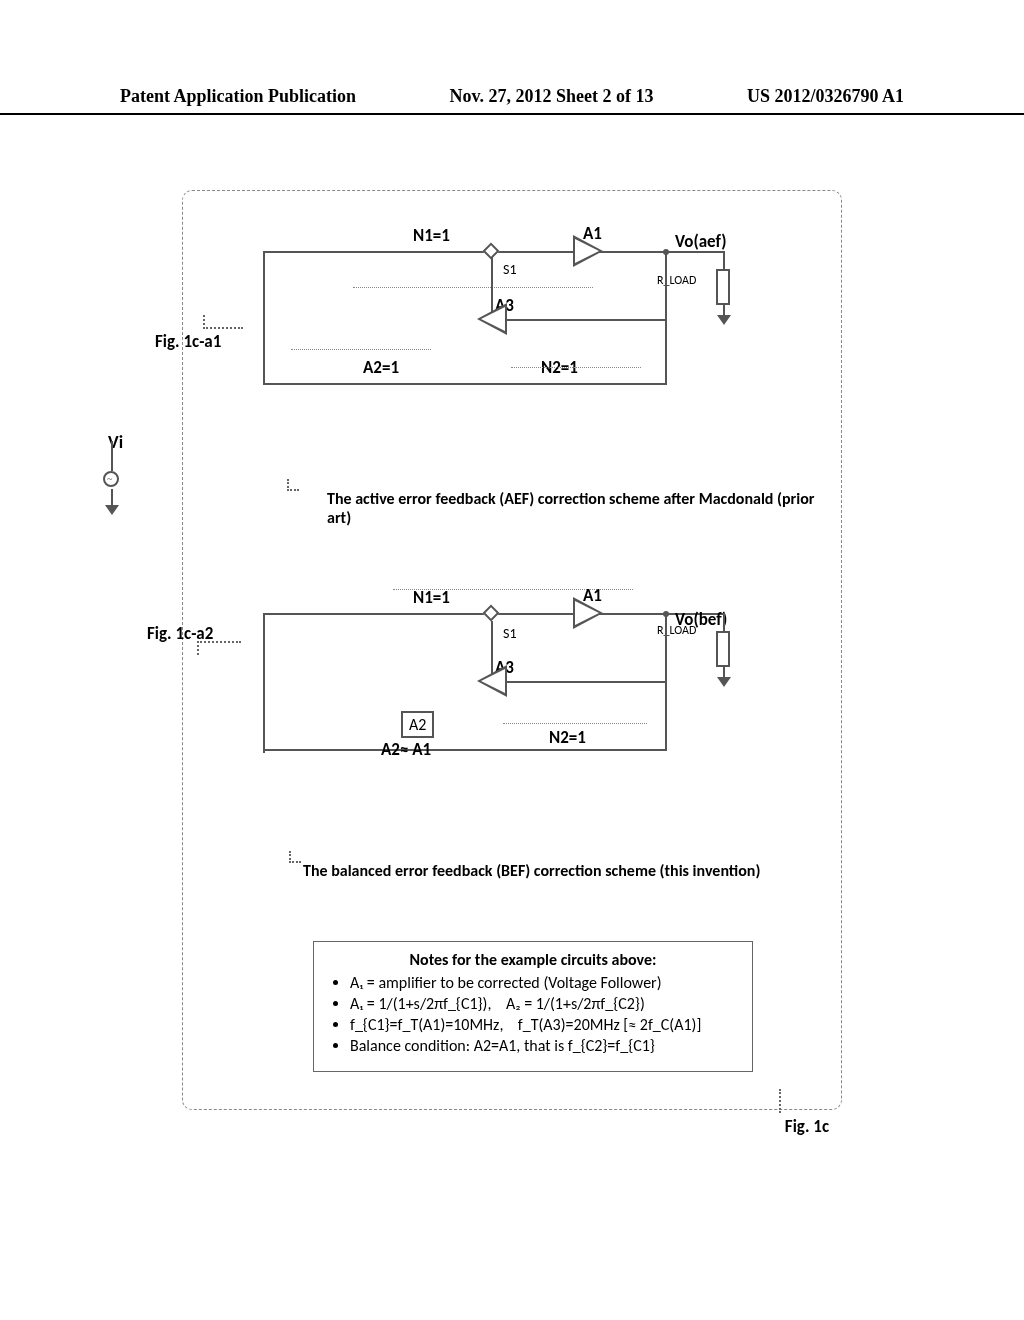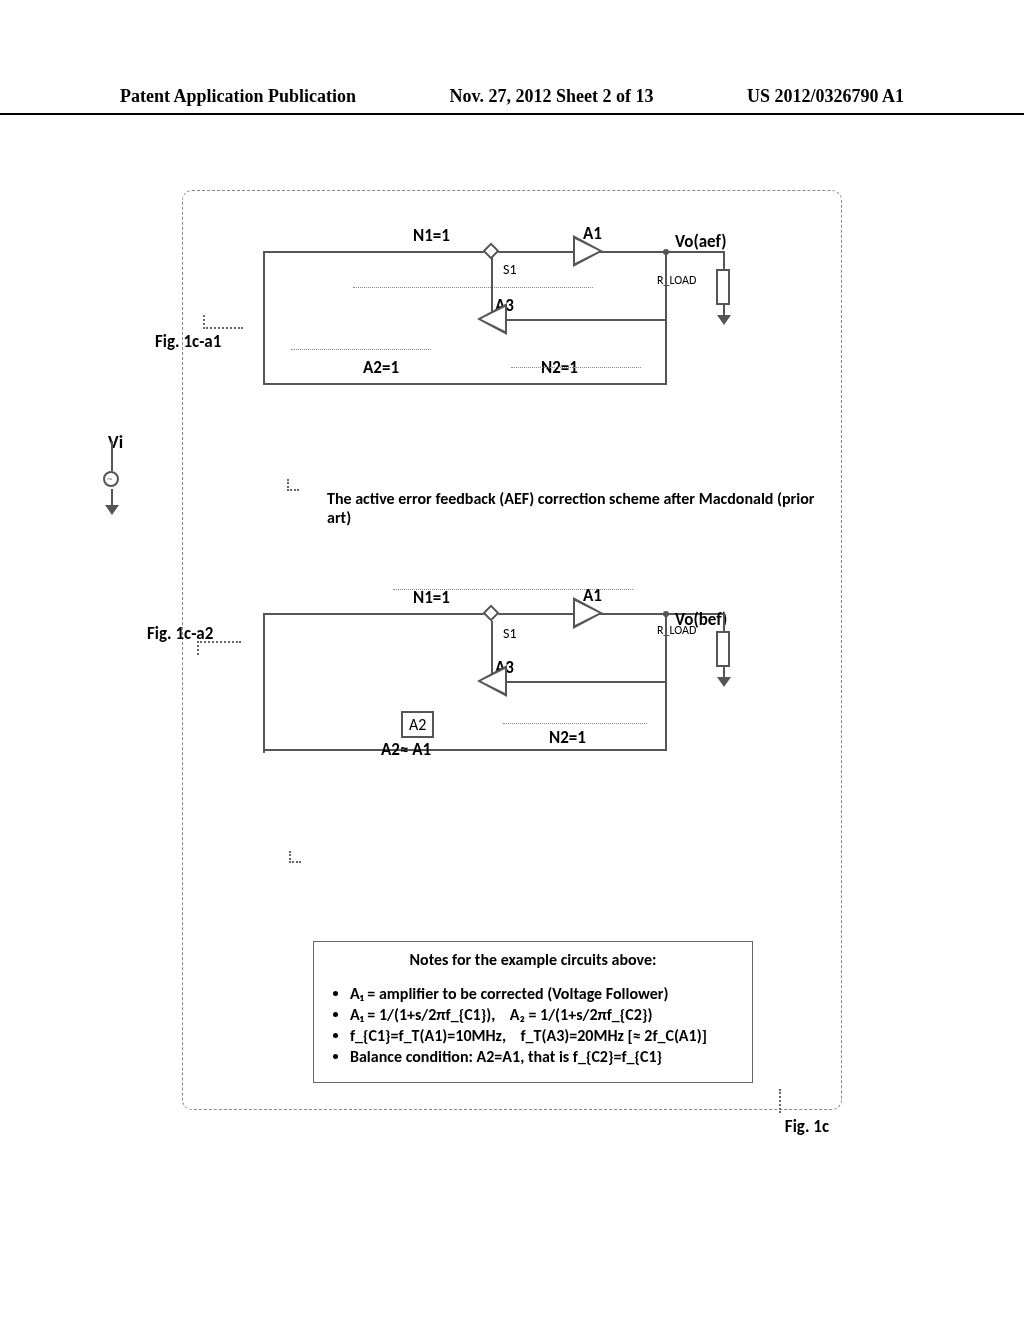--- a/index.html
+++ b/index.html
@@ -151,23 +151,23 @@
   .vi-label {
     position: absolute;
     left: -75px;
     font-size: 18px; font-weight: bold;
     font-family: Calibri, Arial, sans-serif;
   }
   .src-out {
     position: absolute;
   }
 
-  .notes-block .title { text-align: center; font-weight: bold; margin-bottom: 15px; }
+  .notes-block .title { text-align: center; font-weight: bold; margin-bottom: 4px; }
   .notes-block ul { list-style: disc; padding-left: 22px; }
-  .notes-block li { margin: 2px 0; font-weight: bold; }
+  .notes-block li { margin: 2px 0; }
 
   .fig-main-label {
     position: absolute;
     bottom: -28px; right: 12px;
     font-family: Calibri, Arial, sans-serif;
     font-size: 17px; font-weight: bold;
   }
   .fig-main-lead {
     position: absolute;
     bottom: -4px; right: 60px;
@@ -279,20 +279,21 @@
 
     <div class="vline" style="top:100px; left:402px; height:70px;"></div>
     <div class="hline" style="top:168px; left:0; width:404px;"></div>
 
     <div class="a2box" style="top:130px; left:138px;">A2</div>
     <div class="lbl bold" style="top:158px; left:118px;">A2≈ A1</div>
     <div class="lbl bold" style="top:146px; left:286px;">N2=1</div>
     <div class="dott" style="top:142px; left:240px; width:144px;"></div>
 
 
+    <div class="caption" style="top:280px; left:40px;">The balanced error feedback (BEF) correction scheme (this invention)</div>
     <div class="arrow-lead" style="top:270px; left:26px; width:12px; height:12px;"></div>
   </div>
 
   <div class="notes-block">
     <div class="title">Notes for the example circuits above:</div>
     <ul>
       <li>A₁ = amplifier to be corrected (Voltage Follower)</li>
       <li>A₁ = 1/(1+s/2πf_{C1}),&nbsp;&nbsp;&nbsp;&nbsp;A₂ = 1/(1+s/2πf_{C2})</li>
       <li>f_{C1}=f_T(A1)=10MHz,&nbsp;&nbsp;&nbsp;&nbsp;f_T(A3)=20MHz [≈ 2f_C(A1)]</li>
       <li>Balance condition: A2=A1, that is f_{C2}=f_{C1}</li>

